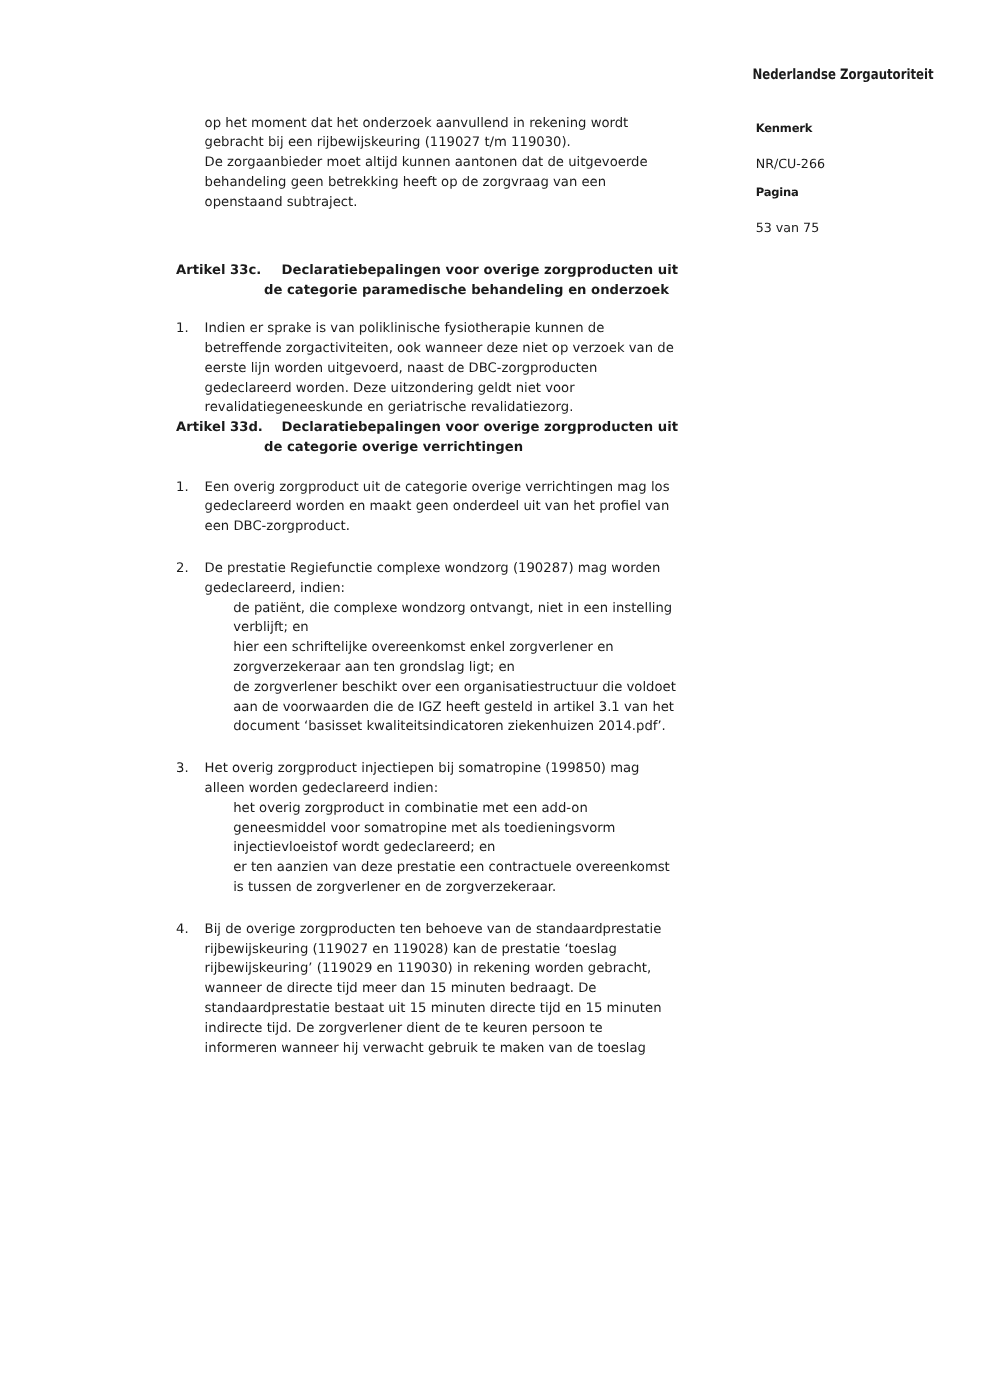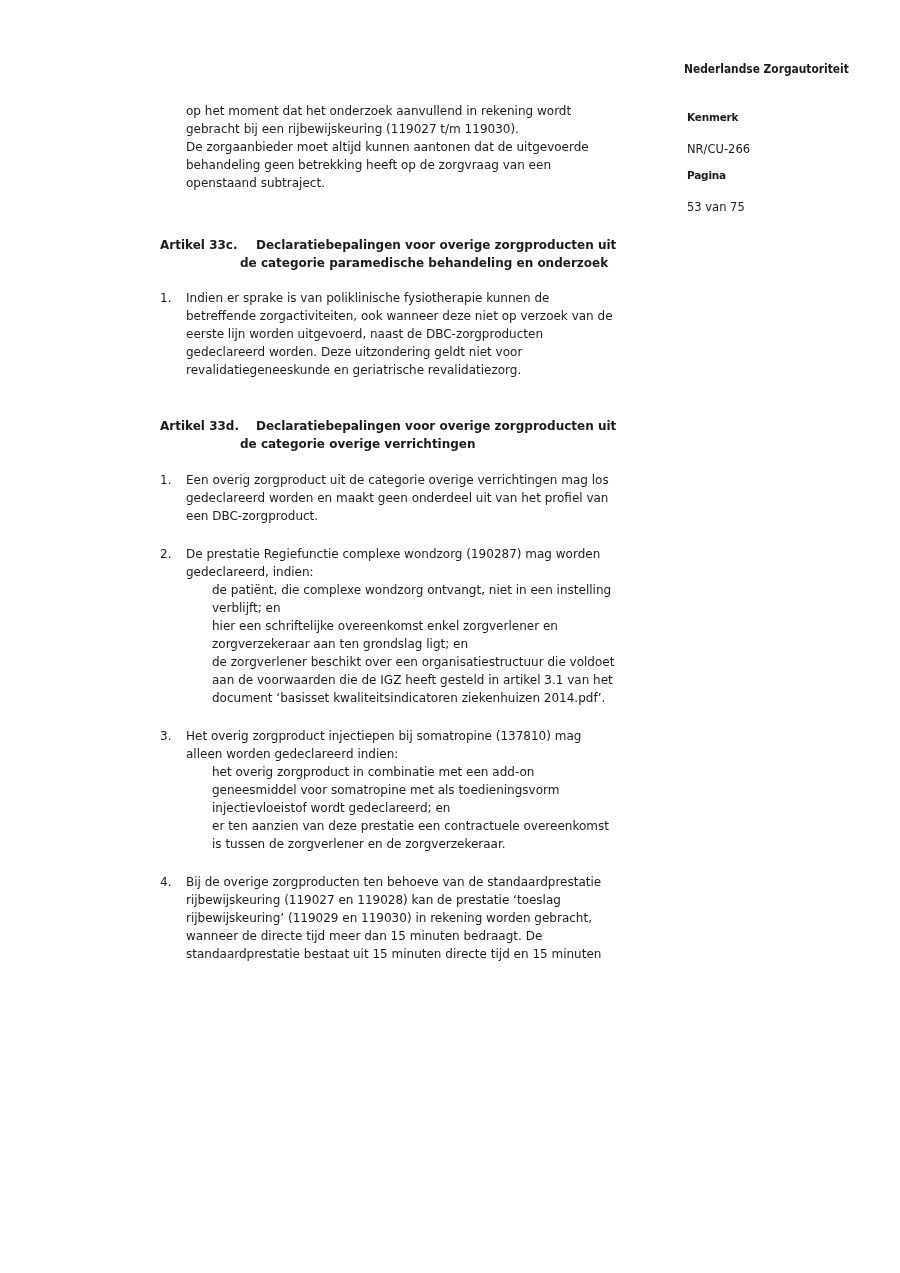--- a/index.html
+++ b/index.html
@@ -64,21 +64,21 @@
   .article-label { flex: 0 0 80px; }
   .article-title {
     width: 450px;
     text-indent: 16px;
   }
   .list-item { display: flex; }
   .item-num { flex: 0 0 26px; }
   .item-body { width: 520px; }
   .subitem { margin-left: 26px; }
   .mt44 { margin-top: 44px; }
-  .mt38 { margin-top: 38px; }
+  .mt38 { }
   .mt17 { margin-top: 17px; }
   .mt18 { margin-top: 18px; }
   .mt20 { margin-top: 20px; }
 </style>
 </head>
 <body>
 
 <div class="page">
 
   <div class="brand">Nederlandse Zorgautoriteit</div>
@@ -145,21 +145,21 @@
 zorgverzekeraar aan ten grondslag ligt; en</div>
         <div class="pre subitem">de zorgverlener beschikt over een organisatiestructuur die voldoet
 aan de voorwaarden die de IGZ heeft gesteld in artikel 3.1 van het
 document ‘basisset kwaliteitsindicatoren ziekenhuizen 2014.pdf’.</div>
       </div>
     </div>
 
     <div class="list-item mt20">
       <div class="item-num">3.</div>
       <div class="item-body">
-        <div class="pre">Het overig zorgproduct injectiepen bij somatropine (137810) mag
+        <div class="pre">Het overig zorgproduct injectiepen bij somatropine (199850) mag
 alleen worden gedeclareerd indien:</div>
         <div class="pre subitem">het overig zorgproduct in combinatie met een add-on
 geneesmiddel voor somatropine met als toedieningsvorm
 injectievloeistof wordt gedeclareerd; en</div>
         <div class="pre subitem">er ten aanzien van deze prestatie een contractuele overeenkomst
 is tussen de zorgverlener en de zorgverzekeraar.</div>
       </div>
     </div>
 
     <div class="list-item mt20">

